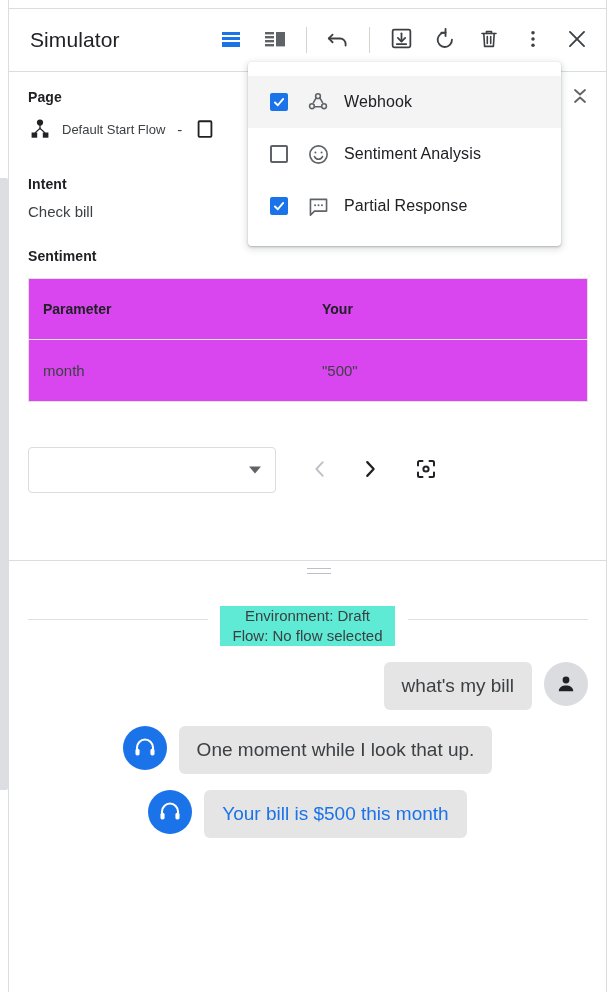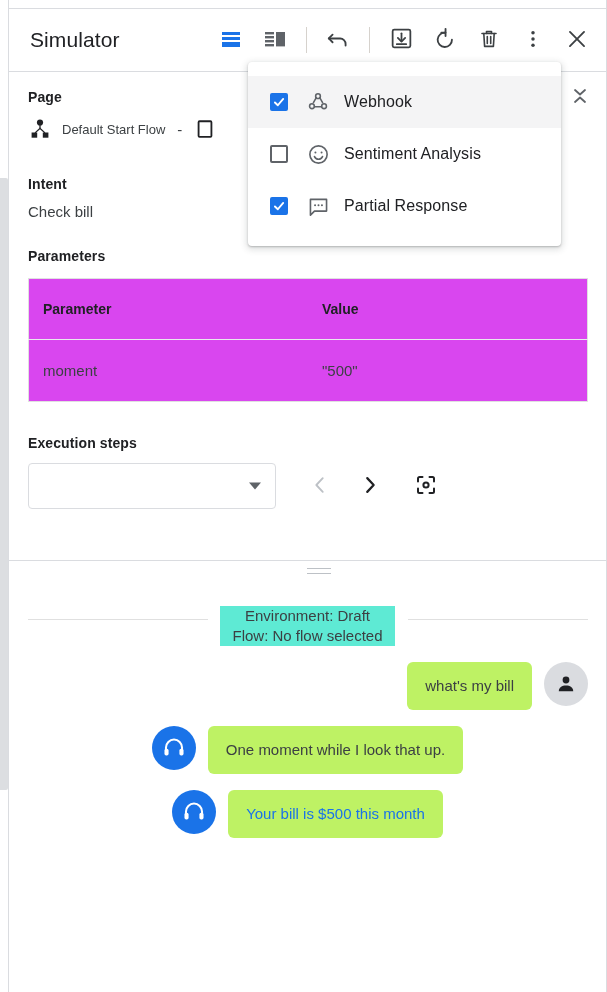--- a/index.html
+++ b/index.html
@@ -270,24 +270,24 @@
     display: flex;
     align-items: flex-start;
     margin-top: 16px;
     padding: 0 18px;
     justify-content: center;
   }
   .msg-row.user {
     justify-content: flex-end;
   }
   .bubble {
-    background: #bef264;
+    background: #e5e5e5;
     border-radius: 6px;
     padding: 14px 18px;
-    font-size: 15px;
+    font-size: 19px;
     color: #3c4043;
     line-height: 20px;
     max-width: 400px;
   }
   .bubble.link {
     color: #1a73e8;
   }
   .avatar {
     width: 44px; height: 44px;
     border-radius: 50%;
@@ -492,39 +492,38 @@
         </span>
       </div>
     </div>
 
     <div class="intent-block">
       <div class="section-label">Intent</div>
       <div class="intent-value">Check bill</div>
     </div>
 
     <div class="params-block">
-      <div class="section-label">Parameters</div>
+      <div class="section-label">Sentiment</div>
       <table class="params">
         <thead>
           <tr>
             <th class="col1">Parameter</th>
-            <th>Value</th>
+            <th>Your</th>
           </tr>
         </thead>
         <tbody>
           <tr>
-            <td class="col1">moment</td>
+            <td class="col1">month</td>
             <td>"500"</td>
           </tr>
         </tbody>
       </table>
     </div>
 
     <div class="exec-block">
-      <div class="section-label">Execution steps</div>
       <div class="exec-row">
         <div class="exec-select">
           <span></span>
           <span class="caret"></span>
         </div>
         <button class="navbtn" style="margin-left:22px">
           <span>
             <svg width="22" height="22" viewBox="0 0 24 24" fill="none" stroke="#bdc1c6" stroke-width="2" stroke-linecap="round" stroke-linejoin="round">
               <path d="M15 4.5 L8 12 L15 19.5"></path>
             </svg>

